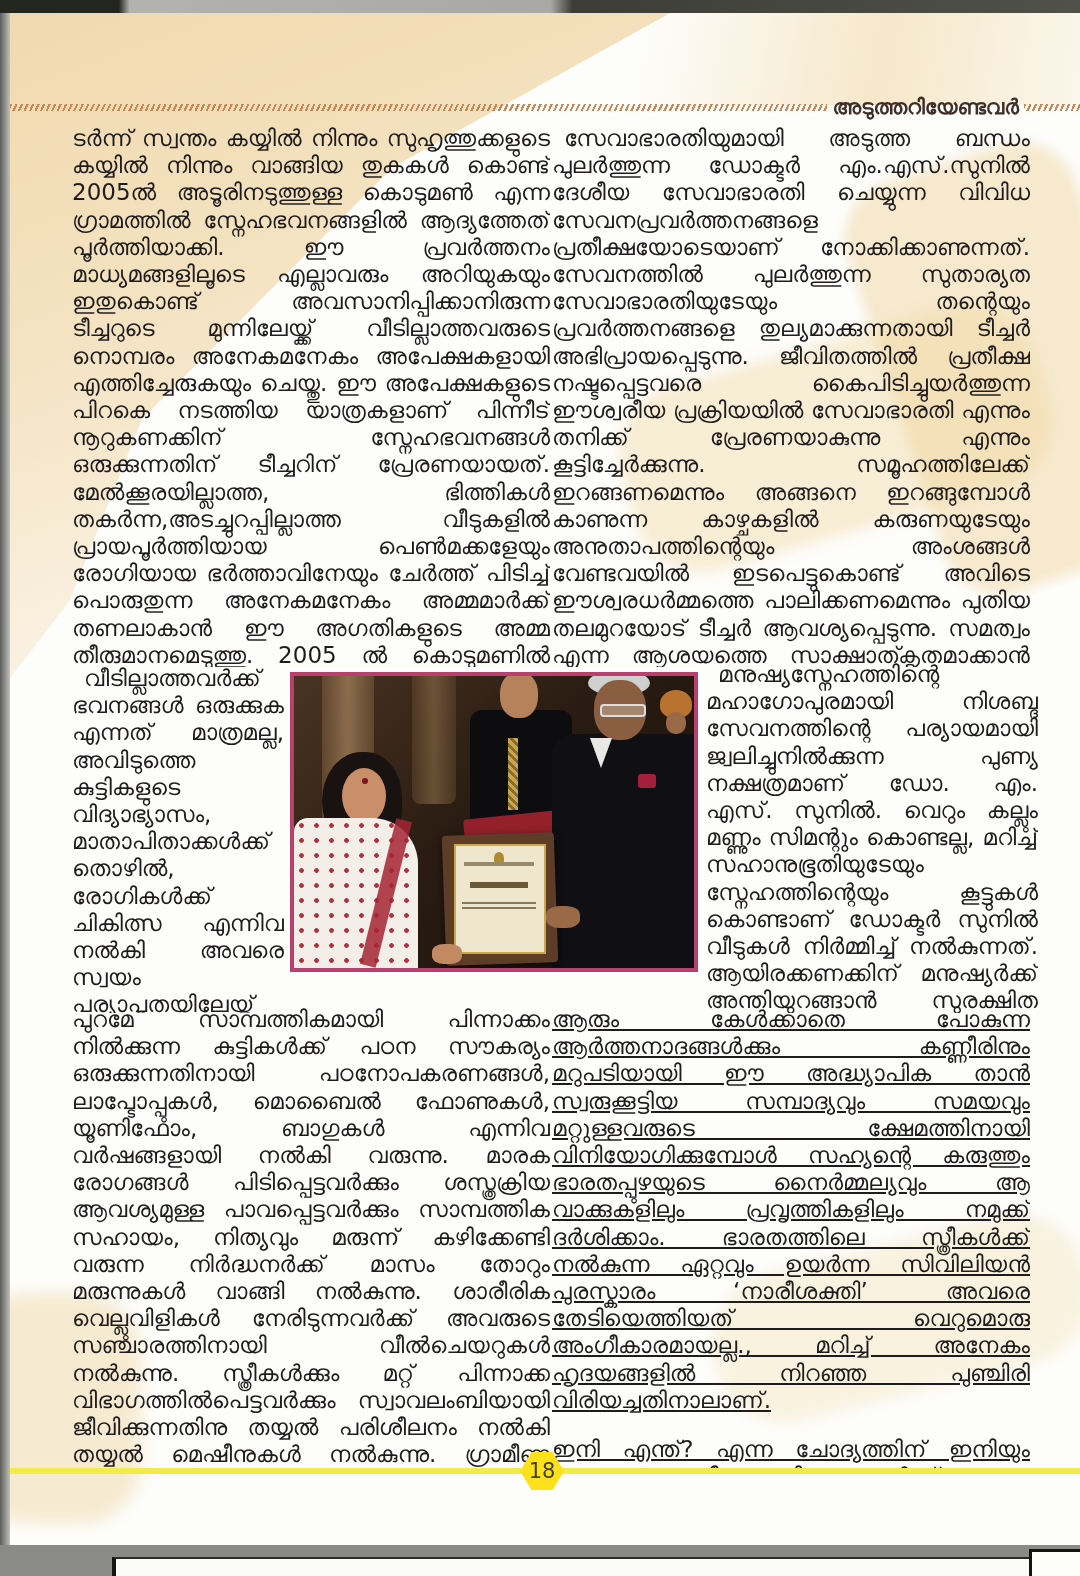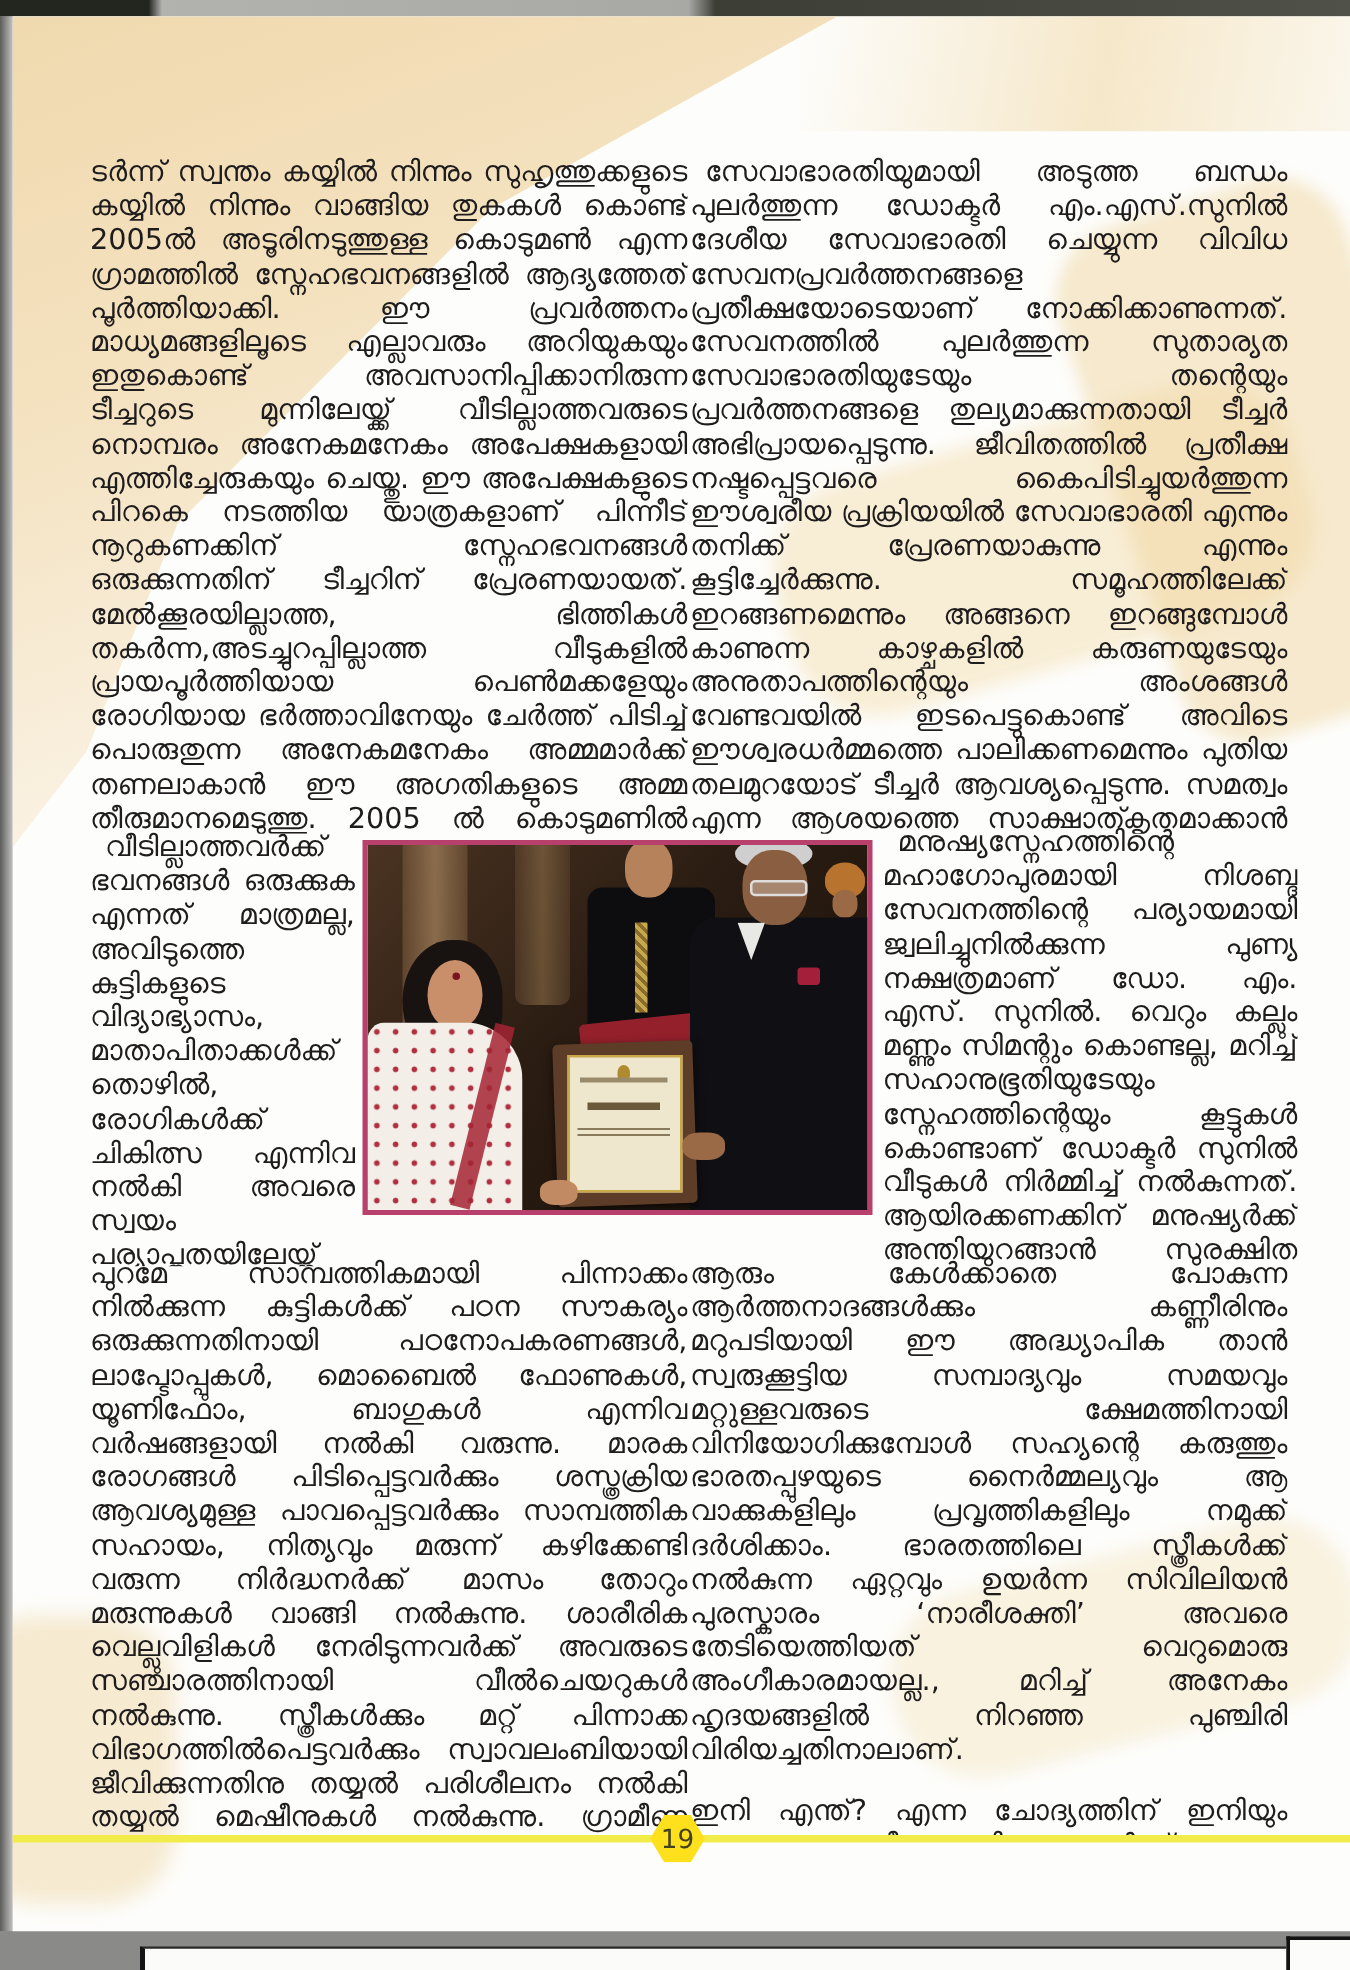--- a/index.html
+++ b/index.html
@@ -109,20 +109,25 @@
 
 <div class="page">
 
   <div class="wash wash-topleft"></div>
   <div class="wash wash-topright"></div>
   <div class="wash wash-r1"></div>
   <div class="wash wash-r2"></div>
   <div class="wash wash-r3"></div>
   <div class="wash wash-bl"></div>
 
+  <div class="header-rule">
+    <div class="hatch hatch-left"></div>
+    <div class="section-title">അടുത്തറിയേണ്ടവർ</div>
+    <div class="hatch hatch-right"></div>
+  </div>
 
   <div class="tx" style="left:62px;top:112px;width:478px;height:542px;">
     <p>ടർന്ന് സ്വന്തം കയ്യിൽ നിന്നും സുഹൃത്തുക്കളുടെ കയ്യിൽ നിന്നും വാങ്ങിയ തുകകൾ കൊണ്ട് 2005ൽ അടൂരിനടുത്തുള്ള കൊടുമൺ എന്ന ഗ്രാമത്തിൽ സ്നേഹഭവനങ്ങളിൽ ആദ്യത്തേത് പൂർത്തിയാക്കി. ഈ പ്രവർത്തനം മാധ്യമങ്ങളിലൂടെ എല്ലാവരും അറിയുകയും ഇതുകൊണ്ട് അവസാനിപ്പിക്കാനിരുന്ന ടീച്ചറുടെ മുന്നിലേയ്ക്ക് വീടില്ലാത്തവരുടെ നൊമ്പരം അനേകമനേകം അപേക്ഷകളായി എത്തിച്ചേരുകയും ചെയ്തു. ഈ അപേക്ഷകളുടെ പിറകെ നടത്തിയ യാത്രകളാണ് പിന്നീട് നൂറുകണക്കിന് സ്നേഹഭവനങ്ങൾ ഒരുക്കുന്നതിന് ടീച്ചറിന് പ്രേരണയായത്. മേൽക്കൂരയില്ലാത്ത, ഭിത്തികൾ തകർന്ന,അടച്ചുറപ്പില്ലാത്ത വീടുകളിൽ പ്രായപൂർത്തിയായ പെൺമക്കളേയും രോഗിയായ ഭർത്താവിനേയും ചേർത്ത് പിടിച്ച് പൊരുതുന്ന അനേകമനേകം അമ്മമാർക്ക് തണലാകാൻ ഈ അഗതികളുടെ അമ്മ തീരുമാനമെടുത്തു. 2005 ൽ കൊടുമണിൽ ആദ്യമായി നിർമ്മിച്ചത് മുതൽ കേരളത്തിലുടനീളം 9 ജില്ലകളിലായി 372 സ്നേഹഭവനങ്ങൾ സുനിൽ ടീച്ചറുടെ മാതൃച്ഛായയിൽ പൂർത്തിയാക്കി സമർപ്പിക്കപ്പെട്ടു. വിവിധ ജില്ലകളിലായി 5 വീടുകൾ നിർമ്മാണത്തിലിരിക്കുന്നു.</p>
   </div>
 
   <div class="tx" style="left:542px;top:112px;width:478px;height:542px;">
     <p class="ind">സേവാഭാരതിയുമായി അടുത്ത ബന്ധം പുലർത്തുന്ന ഡോക്ടർ എം.എസ്.സുനിൽ ദേശീയ സേവാഭാരതി ചെയ്യുന്ന വിവിധ സേവനപ്രവർത്തനങ്ങളെ പ്രതീക്ഷയോടെയാണ് നോക്കിക്കാണുന്നത്. സേവനത്തിൽ പുലർത്തുന്ന സുതാര്യത സേവാഭാരതിയുടേയും തന്റെയും പ്രവർത്തനങ്ങളെ തുല്യമാക്കുന്നതായി ടീച്ചർ അഭിപ്രായപ്പെടുന്നു. ജീവിതത്തിൽ പ്രതീക്ഷ നഷ്ടപ്പെട്ടവരെ കൈപിടിച്ചുയർത്തുന്ന ഈശ്വരീയ പ്രക്രിയയിൽ സേവാഭാരതി എന്നും തനിക്ക് പ്രേരണയാകുന്നു എന്നും കൂട്ടിച്ചേർക്കുന്നു. സമൂഹത്തിലേക്ക് ഇറങ്ങണമെന്നും അങ്ങനെ ഇറങ്ങുമ്പോൾ കാണുന്ന കാഴ്ചകളിൽ കരുണയുടേയും അനുതാപത്തിന്റെയും അംശങ്ങൾ വേണ്ടവയിൽ ഇടപെട്ടുകൊണ്ട് അവിടെ ഈശ്വരധർമ്മത്തെ പാലിക്കണമെന്നും പുതിയ തലമുറയോട് ടീച്ചർ ആവശ്യപ്പെടുന്നു. സമത്വം എന്ന ആശയത്തെ സാക്ഷാത്കൃതമാക്കാൻ സേവനത്തിനു മാത്രമേ കഴിയൂ. അത് സാധ്യമാക്കാൻ പ്രതിജ്ഞാബദ്ധരാകുമ്പോൾ മാത്രമാണ് മനുഷ്യത്വത്തിൽ നിന്ന് ഈശ്വരത്വത്തിലേയ്ക്ക് ഉയരുന്നത് എന്നും ടീച്ചർ പറയുന്നു.</p>
   </div>
 
   <div class="tx" style="left:62px;top:652px;width:212px;height:348px;">
@@ -160,25 +165,25 @@
     <div class="cert-line2"></div>
     <div class="cert-line3"></div>
     <div class="hand-left"></div>
     <div class="hand-right"></div>
   </div>
 
   <div class="tx" style="left:62px;top:993px;width:478px;height:464px;">
     <p>പുറമേ സാമ്പത്തികമായി പിന്നാക്കം നിൽക്കുന്ന കുട്ടികൾക്ക് പഠന സൗകര്യം ഒരുക്കുന്നതിനായി പഠനോപകരണങ്ങൾ, ലാപ്ടോപ്പുകൾ, മൊബൈൽ ഫോണുകൾ, യൂണിഫോം, ബാഗുകൾ എന്നിവ വർഷങ്ങളായി നൽകി വരുന്നു. മാരക രോഗങ്ങൾ പിടിപ്പെട്ടവർക്കും ശസ്ത്രക്രിയ ആവശ്യമുള്ള പാവപ്പെട്ടവർക്കും സാമ്പത്തിക സഹായം, നിത്യവും മരുന്ന് കഴിക്കേണ്ടി വരുന്ന നിർദ്ധനർക്ക് മാസം തോറും മരുന്നുകൾ വാങ്ങി നൽകുന്നു. ശാരീരിക വെല്ലുവിളികൾ നേരിടുന്നവർക്ക് അവരുടെ സഞ്ചാരത്തിനായി വീൽചെയറുകൾ നൽകുന്നു. സ്ത്രീകൾക്കും മറ്റ് പിന്നാക്ക വിഭാഗത്തിൽപെട്ടവർക്കും സ്വാവലംബിയായി ജീവിക്കുന്നതിനു തയ്യൽ പരിശീലനം നൽകി തയ്യൽ മെഷീനുകൾ നൽകുന്നു. ഗ്രാമീണ മേഖലയിൽ ഉള്ളവർക്ക് വരുമാനമാർഗ്ഗമായി ആടുകളേയും കോഴികളെയും വിതരണം ചെയ്തു വരുന്നു. വിശേഷ ദിവസങ്ങളിലും പ്രകൃതിക്ഷോഭ സമയങ്ങളിലും ആയിരകണക്കിന്</p>
   </div>
 
-  <div class="tx" style="left:542px;top:993px;width:478px;height:464px;">
+  <div class="tx" style="left:542px;top:993px;width:478px;height:464px;text-decoration:underline;">
     <p>ആരും കേൾക്കാതെ പോകുന്ന ആർത്തനാദങ്ങൾക്കും കണ്ണീരിനും മറുപടിയായി ഈ അദ്ധ്യാപിക താൻ സ്വരുക്കൂട്ടിയ സമ്പാദ്യവും സമയവും മറ്റുള്ളവരുടെ ക്ഷേമത്തിനായി വിനിയോഗിക്കുമ്പോൾ സഹ്യന്റെ കരുത്തും ഭാരതപ്പുഴയുടെ നൈർമ്മല്യവും ആ വാക്കുകളിലും പ്രവൃത്തികളിലും നമുക്ക് ദർശിക്കാം. ഭാരതത്തിലെ സ്ത്രീകൾക്ക് നൽകുന്ന ഏറ്റവും ഉയർന്ന സിവിലിയൻ പുരസ്കാരം ‘നാരീശക്തി’ അവരെ തേടിയെത്തിയത് വെറുമൊരു അംഗീകാരമായല്ല., മറിച്ച് അനേകം ഹൃദയങ്ങളിൽ നിറഞ്ഞ പുഞ്ചിരി വിരിയച്ചതിനാലാണ്.</p>
     <div class="gap"></div>
     <p>ഇനി എന്ത്? എന്ന ചോദ്യത്തിന് ഇനിയും നടക്കണം.. വീണു കിടക്കുന്നവർക്ക് നേരെ എന്റെ കരങ്ങൾ നീട്ടണം അവരെ ഉയർത്തി കൂടെ നടത്തണം എന്ന് ചെറു ചിരിയോടെ, ആത്മനിർവൃതിയോടെ ടീച്ചർ പറയുന്നു.</p>
 
   </div>
 
   <div class="footer-line"></div>
   <div class="page-badge">
-    <span>19</span>
+    <span>18</span>
   </div>
 
 </div>
 
 </body></html>

